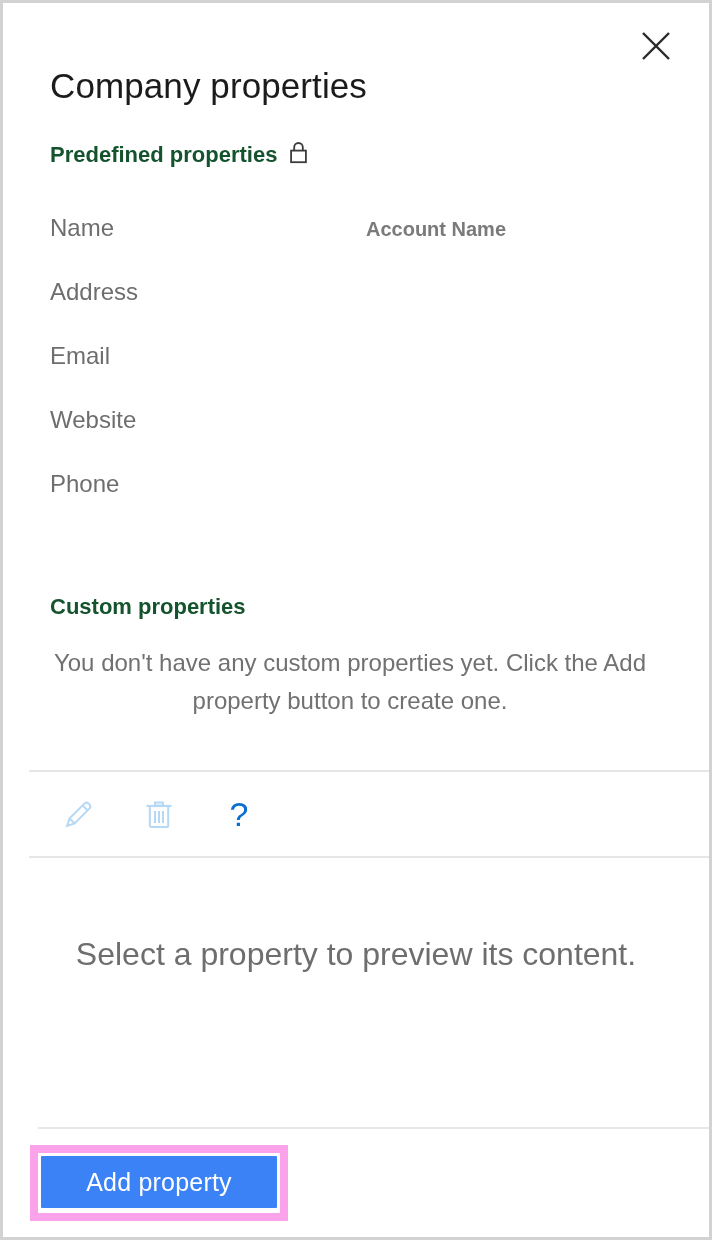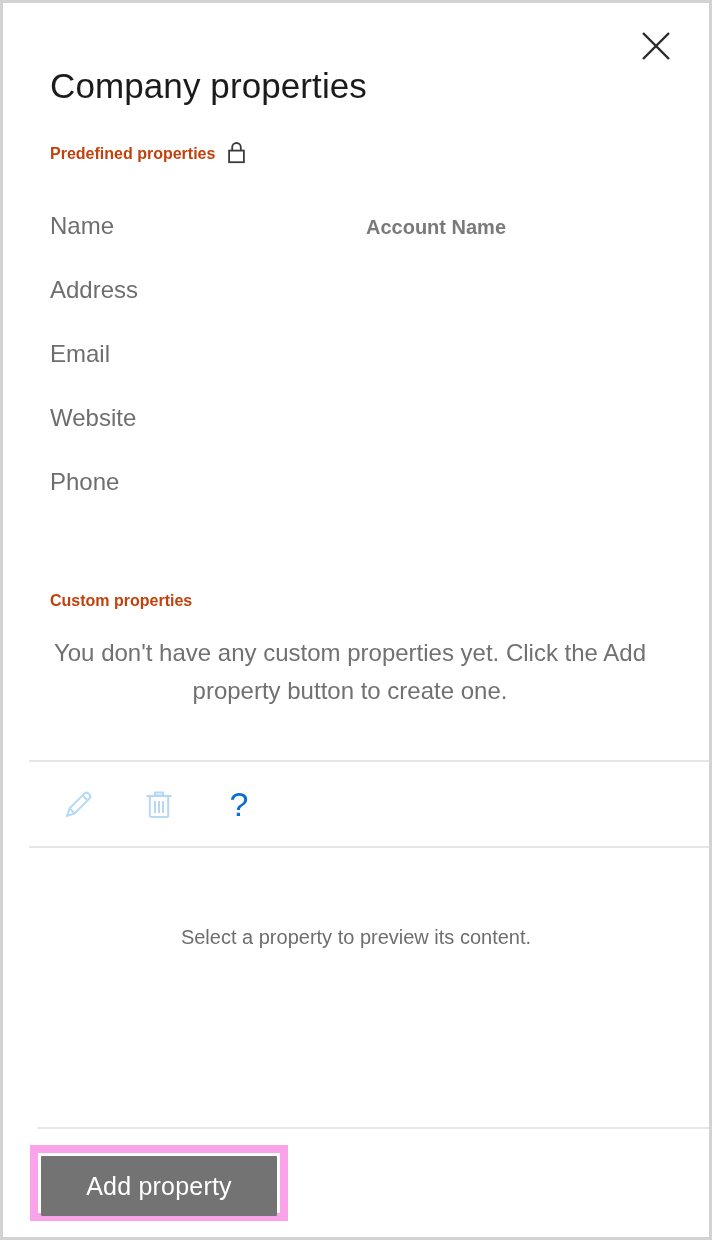--- a/index.html
+++ b/index.html
@@ -63,23 +63,23 @@
     flex: 1 1 auto;
     position: relative;
   }
 
   .section-head {
     display: flex;
     align-items: center;
     gap: 12px;
     margin: 0 0 0 47px;
     padding-top: 44px;
-    font-size: 16px;
+    font-size: 22px;
     font-weight: 600;
-    color: #c2410c;
+    color: #14532d;
   }
   .lock-icon { display: block; margin-top: 2px; }
 
   .prop-list {
     margin-top: 44px;
   }
   .prop-row {
     display: flex;
     align-items: baseline;
     height: 64px;
@@ -156,21 +156,21 @@
   
   .preview {
     height: 188px;
     display: flex;
     align-items: flex-start;
     justify-content: center;
     padding-top: 78px;
     box-sizing: border-box;
   }
   .preview-text {
-    font-size: 20px;
+    font-size: 32px;
     font-weight: 300;
     color: #6e6e6e;
   }
 
   
   .divider.footer-top {
     margin-left: 35px;
   }
   .panel-footer {
     flex: 0 0 auto;
@@ -185,22 +185,22 @@
     height: 76px;
     box-sizing: border-box;
     border: 8px solid #fba3ea;
     background: #ffffff;
   }
   .add-btn {
     position: absolute;
     left: 38px;
     top: 27px;
     width: 236px;
-    height: 60px;
-    background: #737373;
+    height: 52px;
+    background: #3b82f6;
     border: 0;
     color: #ffffff;
     font-size: 25px;
     font-weight: 400;
     font-family: "Liberation Sans", sans-serif;
     cursor: pointer;
     border-radius: 1px;
     letter-spacing: 0.2px;
   }
 </style>

